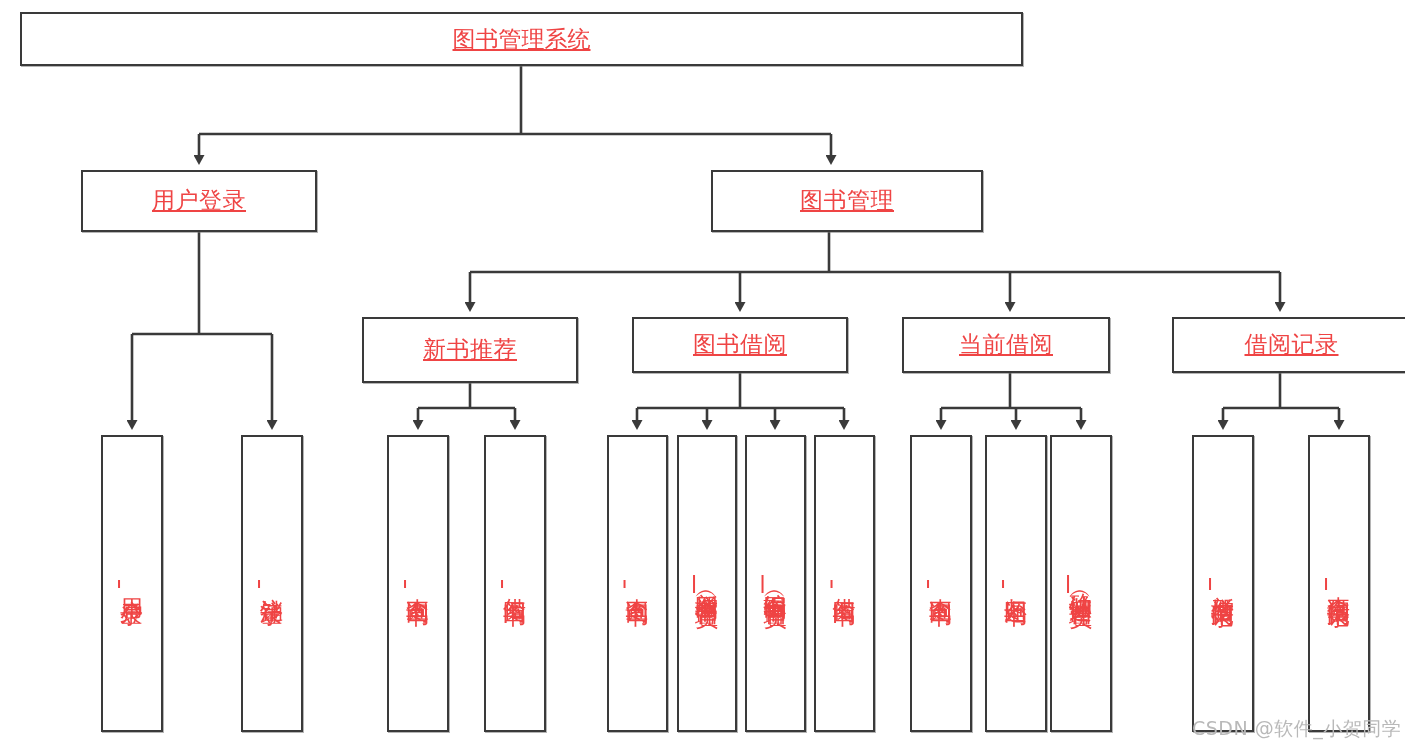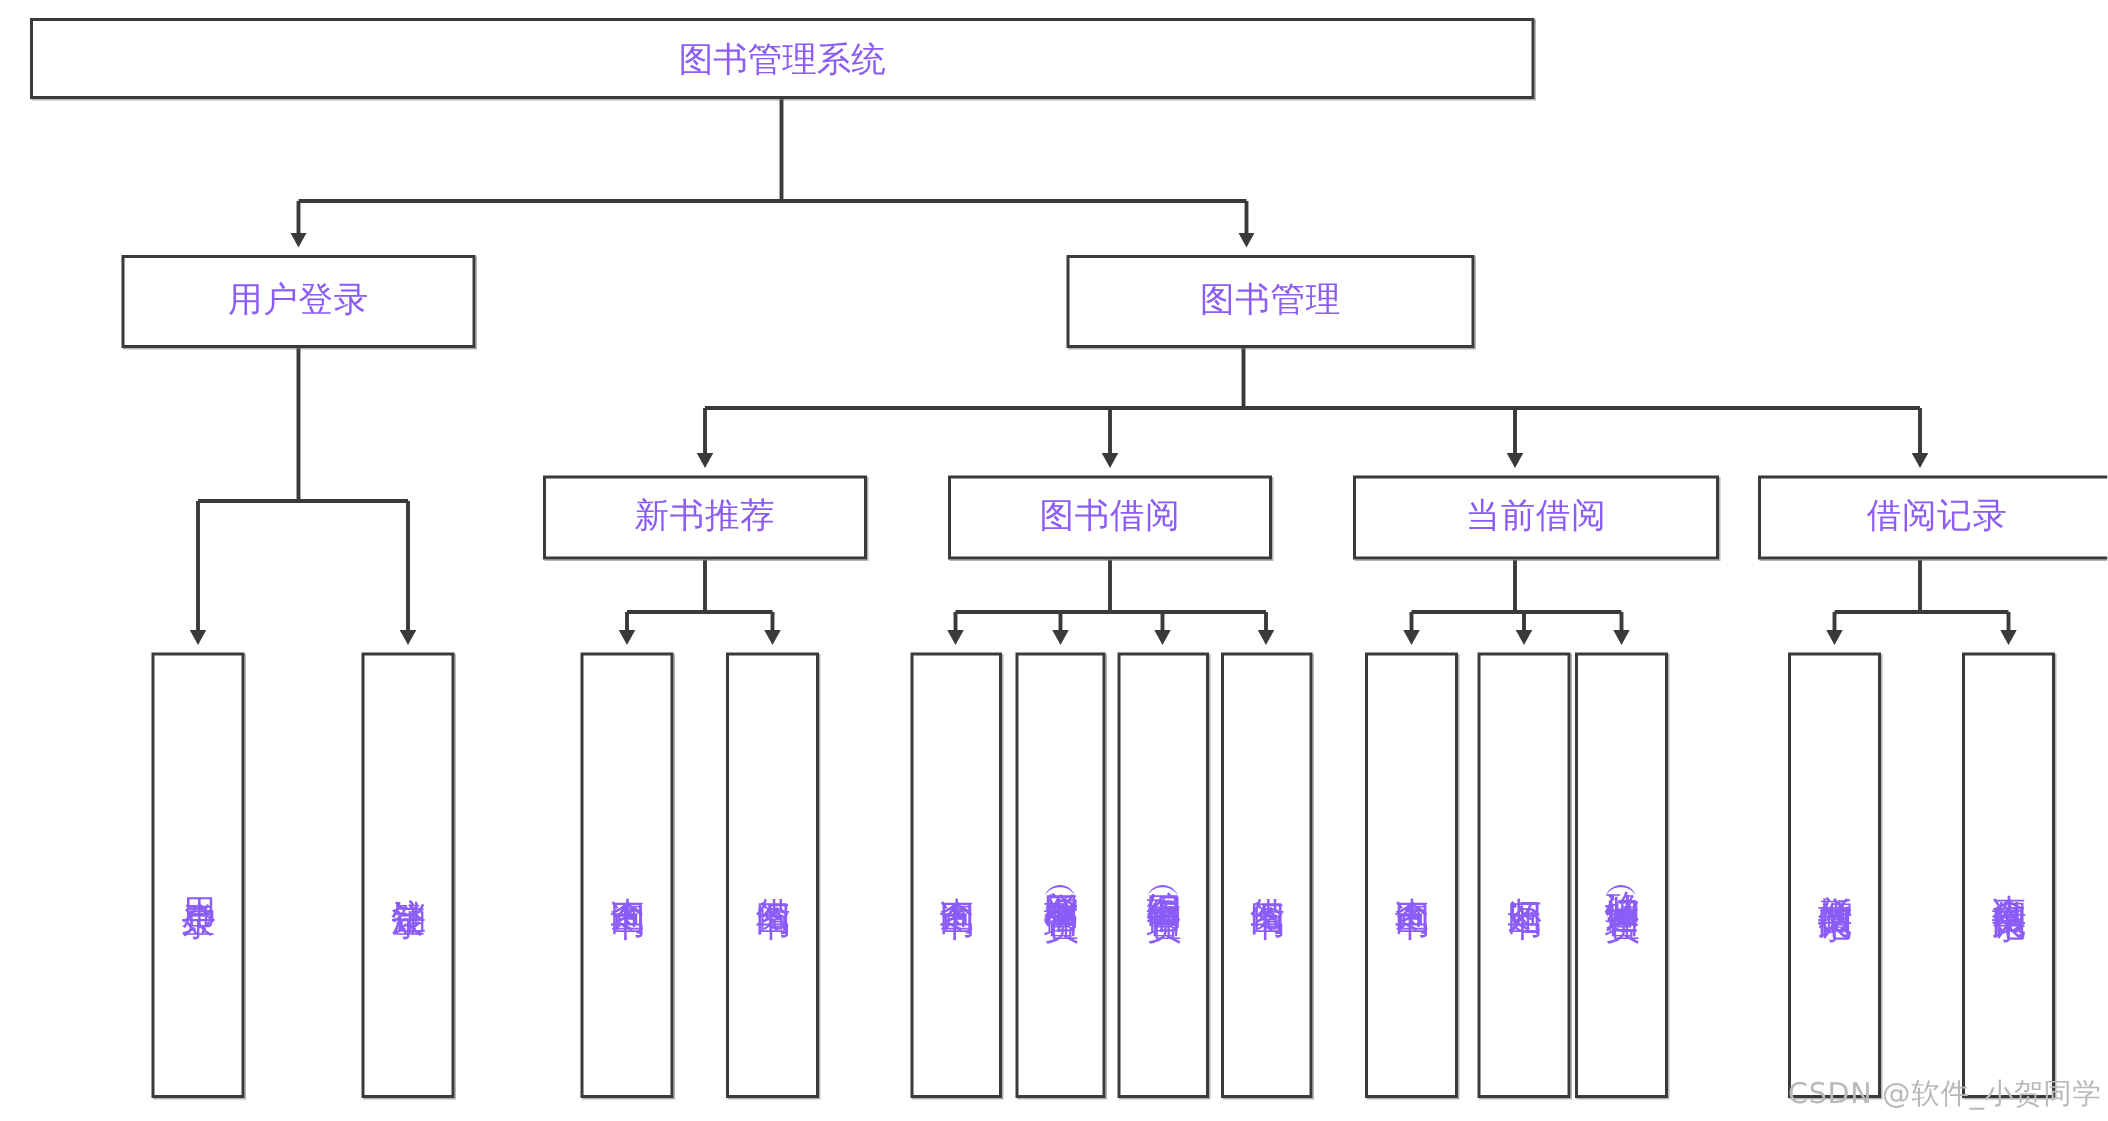--- a/index.html
+++ b/index.html
@@ -26,22 +26,23 @@
     pointer-events: none;
   }
   .node {
     position: absolute;
     box-sizing: border-box;
     background: #ffffff;
     border: 2.5px solid #3a3a3a;
     display: flex;
     align-items: center;
     justify-content: center;
-    color: #8b5cf6;
+    color: #ef4444;
     box-shadow: 1px 1px 0 rgba(120,120,120,0.55);
+    text-decoration: underline;
   }
   .node.h {
     font-size: 23px;
     letter-spacing: 0.5px;
     line-height: 1.1;
   }
   .node.root {
     font-size: 23px;
   }
   .node.v {
@@ -127,29 +128,29 @@
   </div>
 
   <div class="node h" style="left: 81px; top: 170px; width: 236px; height: 62px;">
     <span>用户登录</span>
   </div>
 
   <div class="node h" style="left: 711px; top: 170px; width: 272px; height: 62px;">
     <span>图书管理</span>
   </div>
 
-  <div class="node h" style="left: 362px; top: 317px; width: 216px; height: 56px;">
+  <div class="node h" style="left: 362px; top: 317px; width: 216px; height: 66px;">
     <span>新书推荐</span>
   </div>
 
   <div class="node h" style="left: 632px; top: 317px; width: 216px; height: 56px; text-align: center;">
     <span>图书借阅</span>
   </div>
 
-  <div class="node h" style="left: 902px; top: 317px; width: 244px; height: 56px;">
+  <div class="node h" style="left: 902px; top: 317px; width: 208px; height: 56px;">
     <span>当前借阅</span>
   </div>
 
   <div class="node h" style="left: 1172px; top: 317px; width: 239px; height: 56px;">
     <span>借阅记录</span>
   </div>
 
   <div id="leaf-layer">
       <div class="node v" style="left: 101px; top: 435px; width: 62px; height: 297px;">
         <span class="vtext">用户登录</span>

